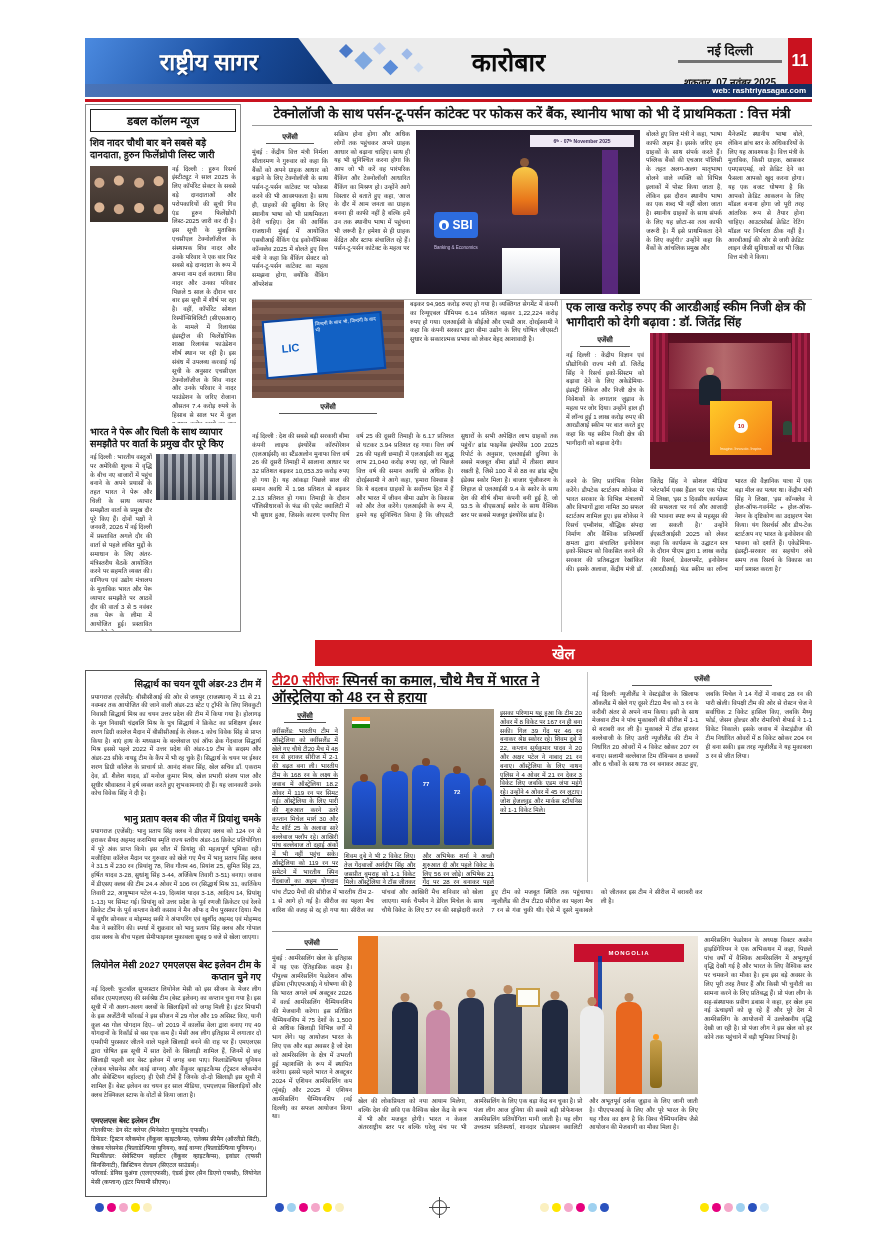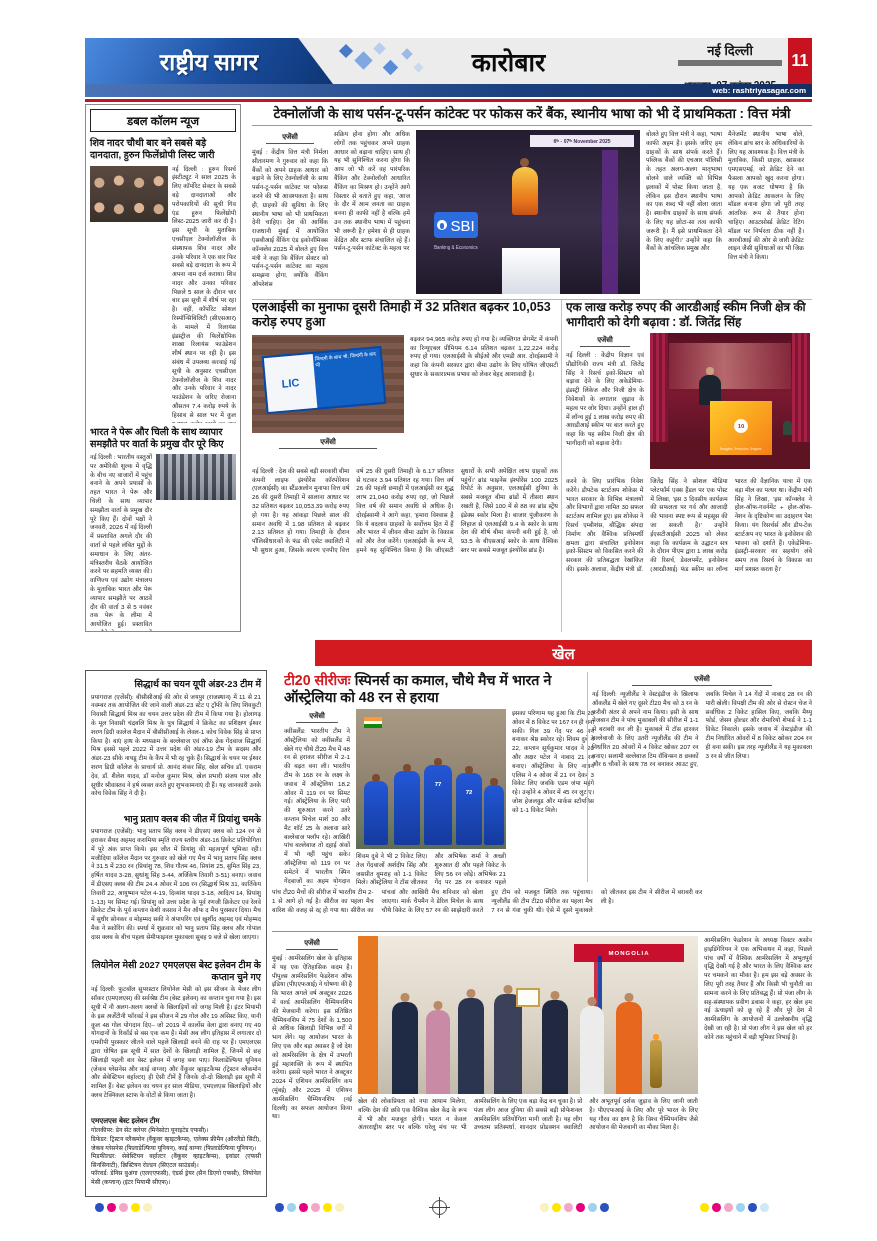--- a/index.html
+++ b/index.html
@@ -17,21 +17,21 @@
   .mast{left:85px;top:38px;width:727px;height:46px;background:#ececec;}
   .mast-blue{position:absolute;left:0;top:0;width:248px;height:46px;
              background:linear-gradient(120deg,#4b8ae0 0%,#1b4fa0 55%,#0e3576 100%);
              clip-path:polygon(0 0,86% 0,100% 100%,0 100%);
              display:flex;align-items:center;justify-content:center;}
   .paper-name{color:#fff;font-size:23px;font-weight:bold;text-shadow:1px 1px 2px rgba(0,0,0,.5);}
   .dia{position:absolute;transform:rotate(45deg);}
   .mast-center{position:absolute;left:250px;right:130px;top:6px;text-align:center;
                font-size:25px;font-weight:bold;color:#0a0a0a;}
   .mast-right{position:absolute;right:30px;top:3px;width:104px;text-align:center;}
-  .mast-city{font-size:13px;font-weight:bold;border-bottom:6px solid #737373;padding-bottom:1px;}
+  .mast-city{font-size:13px;font-weight:bold;border-bottom:3px solid #737373;padding-bottom:1px;}
   .mast-date{font-size:10px;font-weight:bold;margin-top:12px;}
   .mast-page{position:absolute;right:0;top:0;width:24px;height:46px;background:#c9121f;color:#fff;
              display:flex;align-items:center;justify-content:center;font-size:16px;font-weight:bold;}
   .webstrip{left:85px;top:84px;width:727px;height:13px;
             background:linear-gradient(90deg,#4a74b8 0%,#1b3f7e 60%,#142f60 100%);
             color:#fff;font-size:8px;font-weight:bold;text-align:right;line-height:13px;
             padding-right:6px;box-sizing:border-box;}
   .redrule{left:85px;top:99px;width:727px;height:3px;background:#c9121f;}
   
   .bleft{left:85px;top:104px;width:156px;height:528px;border:1px solid #8a8a8a;
@@ -65,21 +65,21 @@
   .sbi-banner{position:absolute;top:5px;right:6px;width:104px;height:12px;background:#efe9f5;
               color:#3a2a55;font-size:5px;font-weight:bold;text-align:center;line-height:12px;}
   .sbi-strip{position:absolute;right:22px;top:20px;bottom:0;width:16px;background:#5e2a84;opacity:.9;}
   .sbi-head{position:absolute;left:104px;top:28px;width:9px;height:9px;border-radius:50%;background:#8a5a3a;}
   .sbi-speaker{position:absolute;left:96px;top:37px;width:26px;height:48px;border-radius:12px 12px 3px 3px;
                background:linear-gradient(#f7c948,#e8751a 70%,#c4511a);}
   .sbi-podium{position:absolute;left:86px;bottom:0;width:58px;height:46px;
               background:linear-gradient(#ffffff,#d9dde6);}
   .sbi-logo{position:absolute;left:18px;bottom:56px;width:44px;height:26px;background:#2d6cdf;border-radius:4px;
             color:#fff;display:flex;align-items:center;justify-content:center;gap:3px;
-            font-weight:normal;font-size:15px;}
+            font-weight:bold;font-size:12px;}
   .sbi-circ{width:10px;height:10px;border-radius:50%;background:#fff;position:relative;}
   .sbi-circ:after{content:"";position:absolute;left:3px;top:3px;width:4px;height:6px;background:#2d6cdf;border-radius:2px;}
   .sbi-sub{position:absolute;left:18px;bottom:44px;color:#cfc3e8;font-size:4.5px;}
   
   .licart{left:252px;top:300px;width:306px;height:336px;overflow:hidden;}
   .h-mid{font-size:12.6px;font-weight:bold;line-height:1.22;margin-bottom:4px;}
   .lic-row{display:flex;gap:6px;height:128px;overflow:hidden;}
   .ph-lic{position:relative;width:152px;height:98px;overflow:hidden;
           background:repeating-linear-gradient(0deg,#7d5a4c 0 6px,#6d4c40 6px 12px),#6d4c40;}
   .lic-sign{position:absolute;left:12px;top:16px;width:116px;height:54px;background:#1261c4;
@@ -106,21 +106,21 @@
   .jds-ptxt{position:absolute;left:0;right:0;bottom:4px;color:rgba(255,255,255,.85);font-size:3.6px;text-align:center;}
   .jds-guest{position:absolute;right:18px;bottom:34px;width:9px;height:14px;background:#2e4a3a;border-radius:4px 4px 0 0;}
   
   .khel{left:315px;top:640px;width:497px;height:26px;background:#d31a21;color:#fff;
         display:flex;align-items:center;justify-content:center;font-size:15px;font-weight:bold;}
   .sleft{left:85px;top:670px;width:182px;height:527px;border:1px solid #555;
          padding:5px;box-sizing:border-box;overflow:hidden;}
   .sl-h{font-size:9.3px;font-weight:bold;text-align:right;margin:3px 0 2px;line-height:1.25;}
   .sl-sub{font-size:7.2px;font-weight:bold;margin:2px 0 1px;}
   .sl-li{font-size:6.1px;line-height:1.4;text-align:justify;}
-  .t20{left:284px;top:672px;width:312px;height:214px;overflow:hidden;}
+  .t20{left:272px;top:672px;width:312px;height:214px;overflow:hidden;text-decoration:underline;}
   .t20-h{font-size:14.2px;font-weight:bold;line-height:1.2;margin-bottom:3px;}
   .t20-red{color:#d31a21;}
   .t20-grid{display:flex;gap:6px;}
   .ph-t20{position:relative;width:150px;height:140px;overflow:hidden;
           background:linear-gradient(#a89a84 0%,#8f8270 55%,#6f7a64 80%,#5d6b54 100%);}
   .t20-flag{position:absolute;left:8px;top:8px;width:18px;height:11px;
             background:linear-gradient(#ff9933 0 33%,#ffffff 33% 66%,#138808 66%);}
   .t20-p{position:absolute;bottom:4px;border-radius:8px 8px 2px 2px;
          background:linear-gradient(#2257d6,#153a9e);}
   .t20-p .hd{position:absolute;top:-7px;left:50%;transform:translateX(-50%);
@@ -207,21 +207,20 @@
             <span>SBI</span>
           </div>
         <div class="sbi-sub">Banking &amp; Economics</div>
       </div>
       <div class="lead-col bodytxt" style="height:164px;">बोलते हुए वित्त मंत्री ने कहा, 'भाषा काफी अहम है। इसके जरिए हम ग्राहकों के साथ संपर्क करते हैं। पब्लिक बैंकों की एचआर पॉलिसी के तहत अलग-अलग मातृभाषा बोलने वाले व्यक्ति को विभिन्न इलाकों में पोस्ट किया जाता है, लेकिन इस दौरान स्थानीय भाषा का एक शब्द भी नहीं बोला जाता है। स्थानीय ग्राहकों के साथ संपर्क के लिए यह छोटा-सा तत्व काफी जरूरी है। मैं इसे प्राथमिकता देने के लिए कहूंगी।' उन्होंने कहा कि बैंकों के आंचलिक प्रमुख और</div>
       <div class="lead-col bodytxt" style="height:164px;">मैनेजमेंट स्थानीय भाषा बोले, लेकिन ब्रांच स्तर के अधिकारियों के लिए यह आवश्यक है। वित्त मंत्री के मुताबिक, किसी ग्राहक, खासकर एमएसएमई, को क्रेडिट देने का फैसला आपको खुद करना होगा। यह एक बजट घोषणा है कि आपको क्रेडिट आकलन के लिए मॉडल बनाना होगा जो पूरी तरह आंतरिक रूप से तैयार होना चाहिए। आउटसोर्स्ड क्रेडिट रेटिंग मॉडल पर निर्भरता ठीक नहीं है। आरबीआई की ओर से जारी क्रेडिट लाइन जैसी सुविधाओं का भी जिक्र वित्त मंत्री ने किया।</div>
     </div>
   </div>
 
   <div class="abs licart">
-    <div class="h-mid">एलआईसी का मुनाफा दूसरी तिमाही में 32 प्रतिशत बढ़कर 10,053 करोड़ रुपए हुआ</div>
     <div class="lic-row">
       <div style="width:152px;">
         <div class="ph-lic">
           <div class="lic-sign">
             <div class="lic-white">LIC</div>
             <div class="lic-cap">जिन्दगी के साथ भी, जिन्दगी के बाद भी</div>
           </div>
         </div>
         <div class="byline" style="margin-top:4px;">एजेंसी</div>
       </div>

